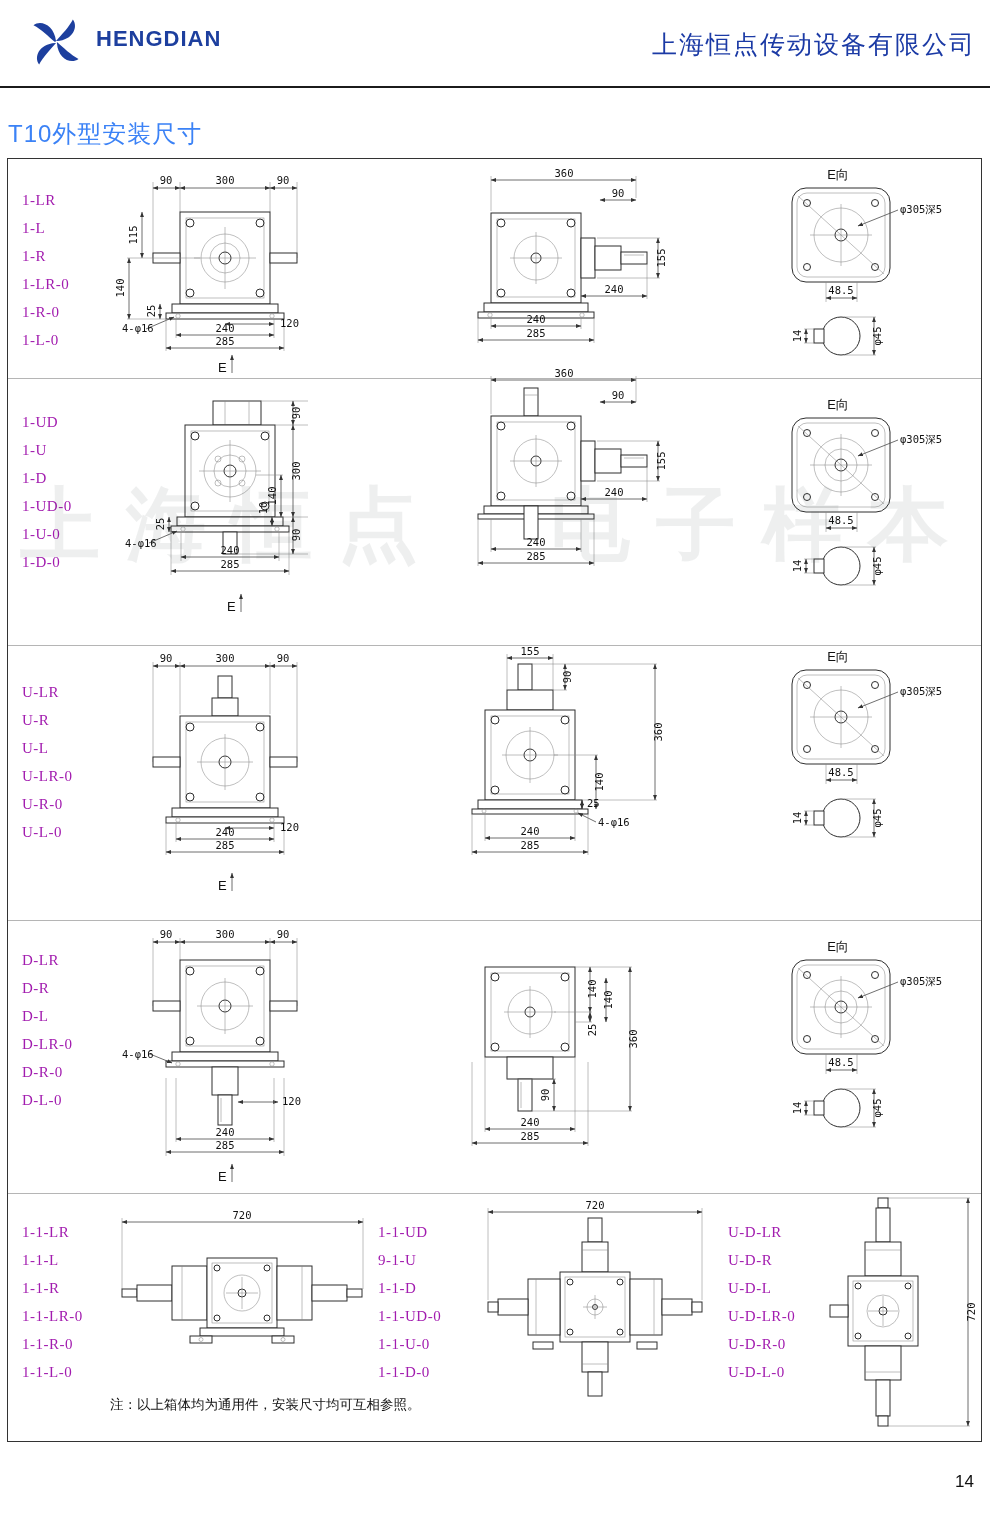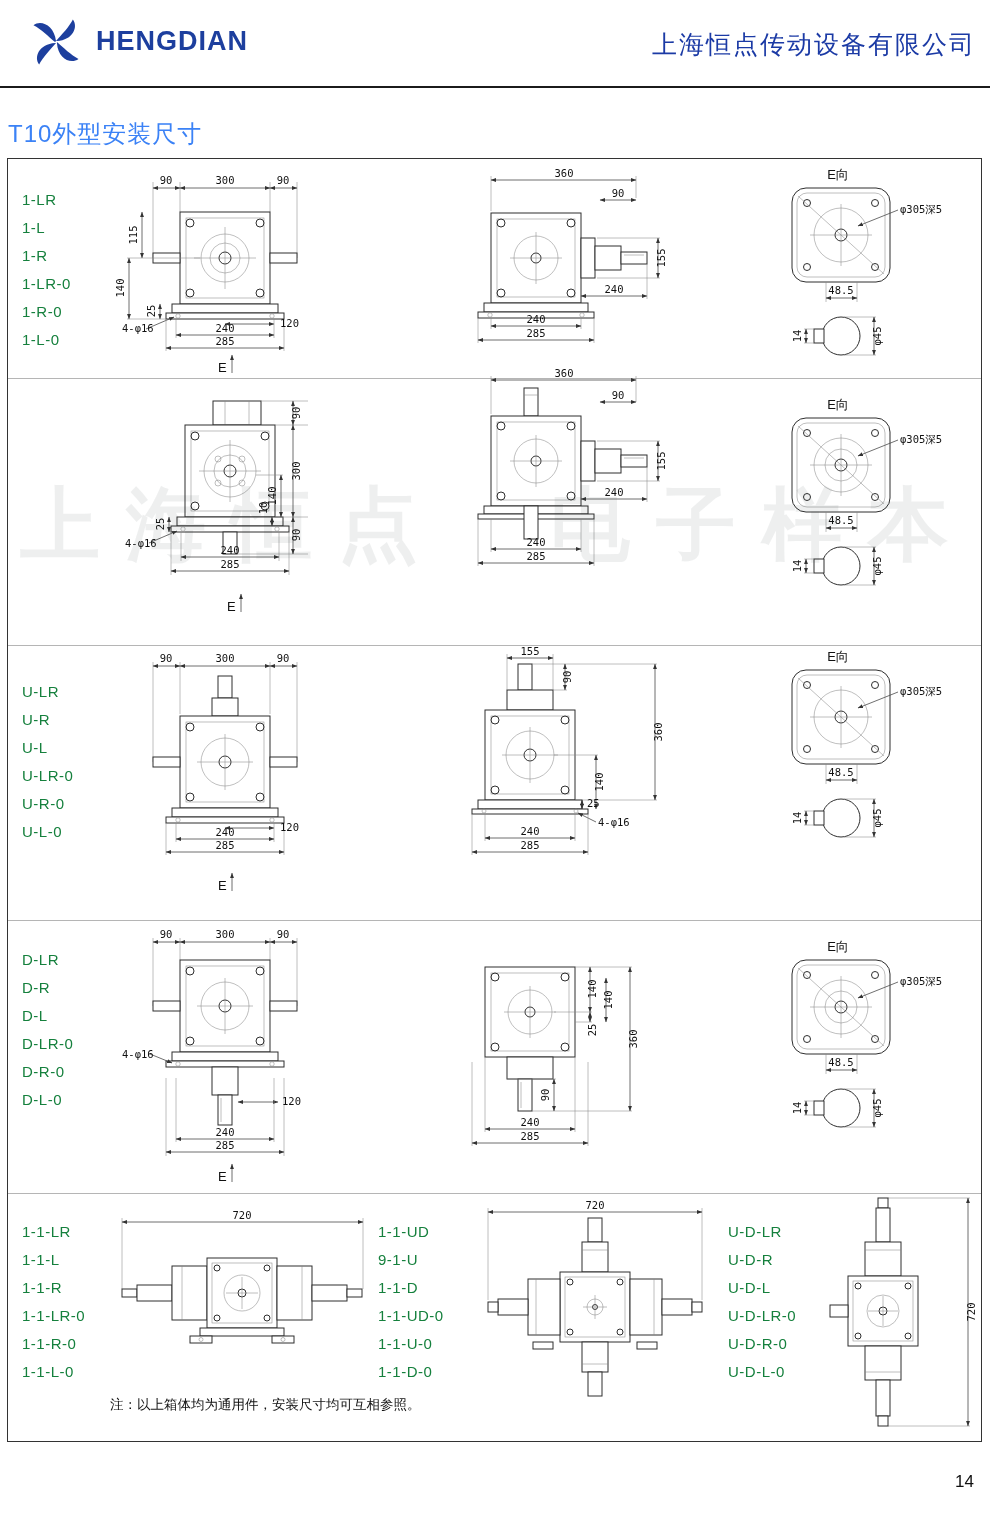--- a/index.html
+++ b/index.html
@@ -1,24 +1,24 @@
 <!DOCTYPE html>
 <html><head>
 <meta charset="utf-8">
 <style>
   *{margin:0;padding:0;box-sizing:border-box}
   body{background:#ddd;font-family:"Liberation Sans",sans-serif}
   .page{position:relative;width:990px;height:1513px;background:#fff;margin:0 auto;overflow:hidden}
-  .logo-text{position:absolute;left:96px;top:26px;font-size:27px;font-weight:bold;color:#1d3f9e;letter-spacing:1px}
+  .logo-text{position:absolute;left:96px;top:26px;font-size:22px;font-weight:bold;color:#1d3f9e;letter-spacing:1px}
   .company{position:absolute;right:14px;top:28px;font-size:25px;font-weight:normal;color:#1b3aa5;letter-spacing:2px}
   .hdr-rule{position:absolute;left:0;top:86px;width:990px;height:2px;background:#1b1b1b}
   .title{position:absolute;left:8px;top:118px;font-size:24px;color:#3b82f6;letter-spacing:1px}
   .frame{position:absolute;left:7px;top:158px;width:975px;height:1284px;border:1px solid #333}
   .sep{position:absolute;left:8px;width:973px;height:1px;background:#b5b5b5}
-  .models{position:absolute;font-family:Liberation Sans, sans-serif;font-size:15px;color:#15803d;letter-spacing:.5px}
+  .models{position:absolute;font-family:Liberation Serif, serif;font-size:15px;color:#a21caf;letter-spacing:.5px}
   .models div{height:28px;line-height:28px}
   .note{position:absolute;left:110px;top:1396px;font-size:13.5px;color:#111}
   .pageno{position:absolute;right:16px;top:1472px;font-size:17px;color:#111}
   .watermark{position:absolute;left:20px;top:472px;width:950px;font-size:80px;font-weight:bold;color:#233;opacity:.07;letter-spacing:26px;white-space:nowrap;pointer-events:none;z-index:5}
   svg.draw{position:absolute;overflow:visible}
   .ln{stroke:#2e2e2e;stroke-width:1;fill:none}
   .lnf{stroke:#2e2e2e;stroke-width:1;fill:#fff}
   .tn{stroke:#8a8a8a;stroke-width:.55;fill:none}
   .dm{stroke:#4a4a4a;stroke-width:.8;fill:none}
   text.dim{font-family:"DejaVu Sans Mono",monospace;font-size:10.5px;fill:#111}
@@ -205,20 +205,28 @@
         <line class="tn" x1="36" y1="177" x2="26" y2="177"></line>
       <line class="dm" marker-start="url(#a1)" marker-end="url(#a1)" x1="28" y1="163" x2="28" y2="177"></line>
       <line class="tn" x1="66" y1="151" x2="98" y2="151"></line>
         <line class="tn" x1="66" y1="189" x2="98" y2="189"></line>
       <line class="dm" marker-start="url(#a1)" marker-end="url(#a1)" x1="96" y1="151" x2="96" y2="189"></line>
     </g>
     <text class="dim" transform="rotate(-90 23 170)" x="23" y="170" text-anchor="middle">14</text>
     <text class="dim" transform="rotate(-90 103 170)" x="103" y="170" text-anchor="middle">φ45</text>
   </svg>
 
+  <div class="models" style="left:22px;top:408px">
+    <div>1-UD</div>
+    <div>1-U</div>
+    <div>1-D</div>
+    <div>1-UD-0</div>
+    <div>1-U-0</div>
+    <div>1-D-0</div>
+  </div>
 
   <svg class="draw" style="left:125px;top:385px" width="240" height="235">
     <g>
       <rect class="lnf" x="88" y="16" width="48" height="24"></rect>
         <line class="tn" x1="100" y1="16" x2="100" y2="40"></line>
         <line class="tn" x1="124" y1="16" x2="124" y2="40"></line>
       <rect class="lnf" x="60" y="40" width="90" height="92"></rect>
         <rect class="tn" x="66" y="46" width="78" height="80"></rect>
       <circle class="ln" cx="70" cy="51" r="4"></circle>
         <circle class="ln" cx="140" cy="51" r="4"></circle>

